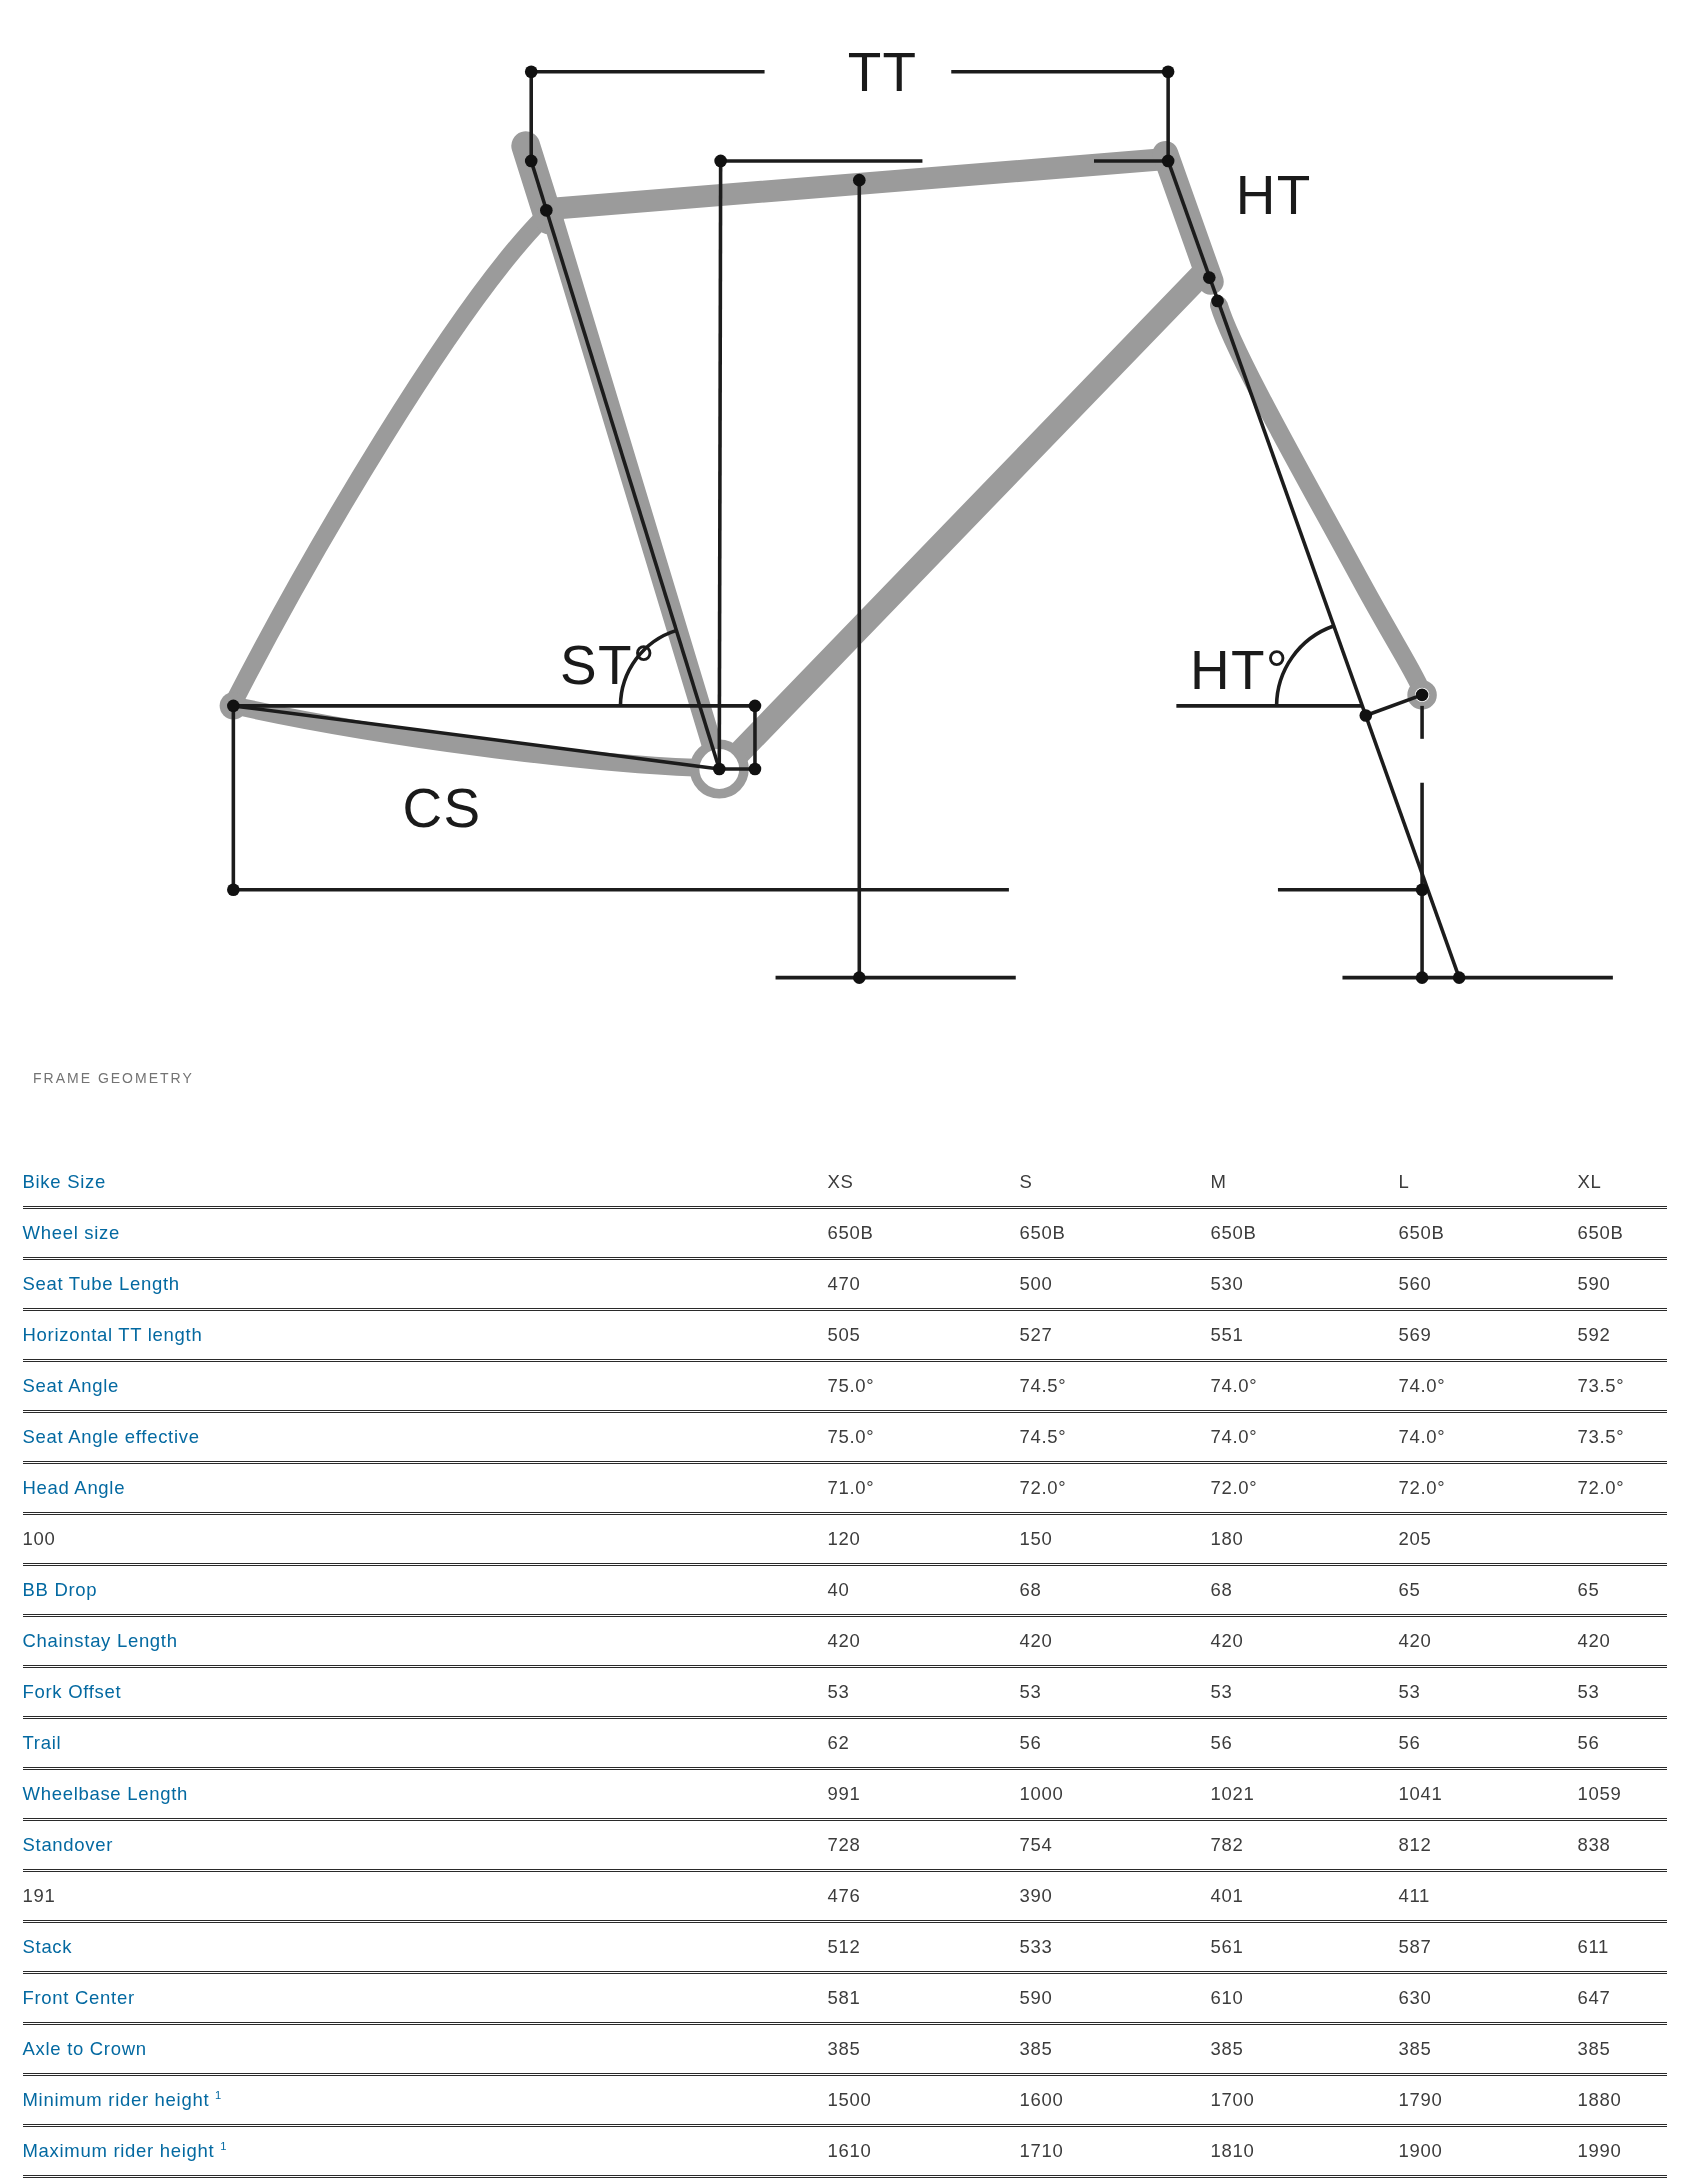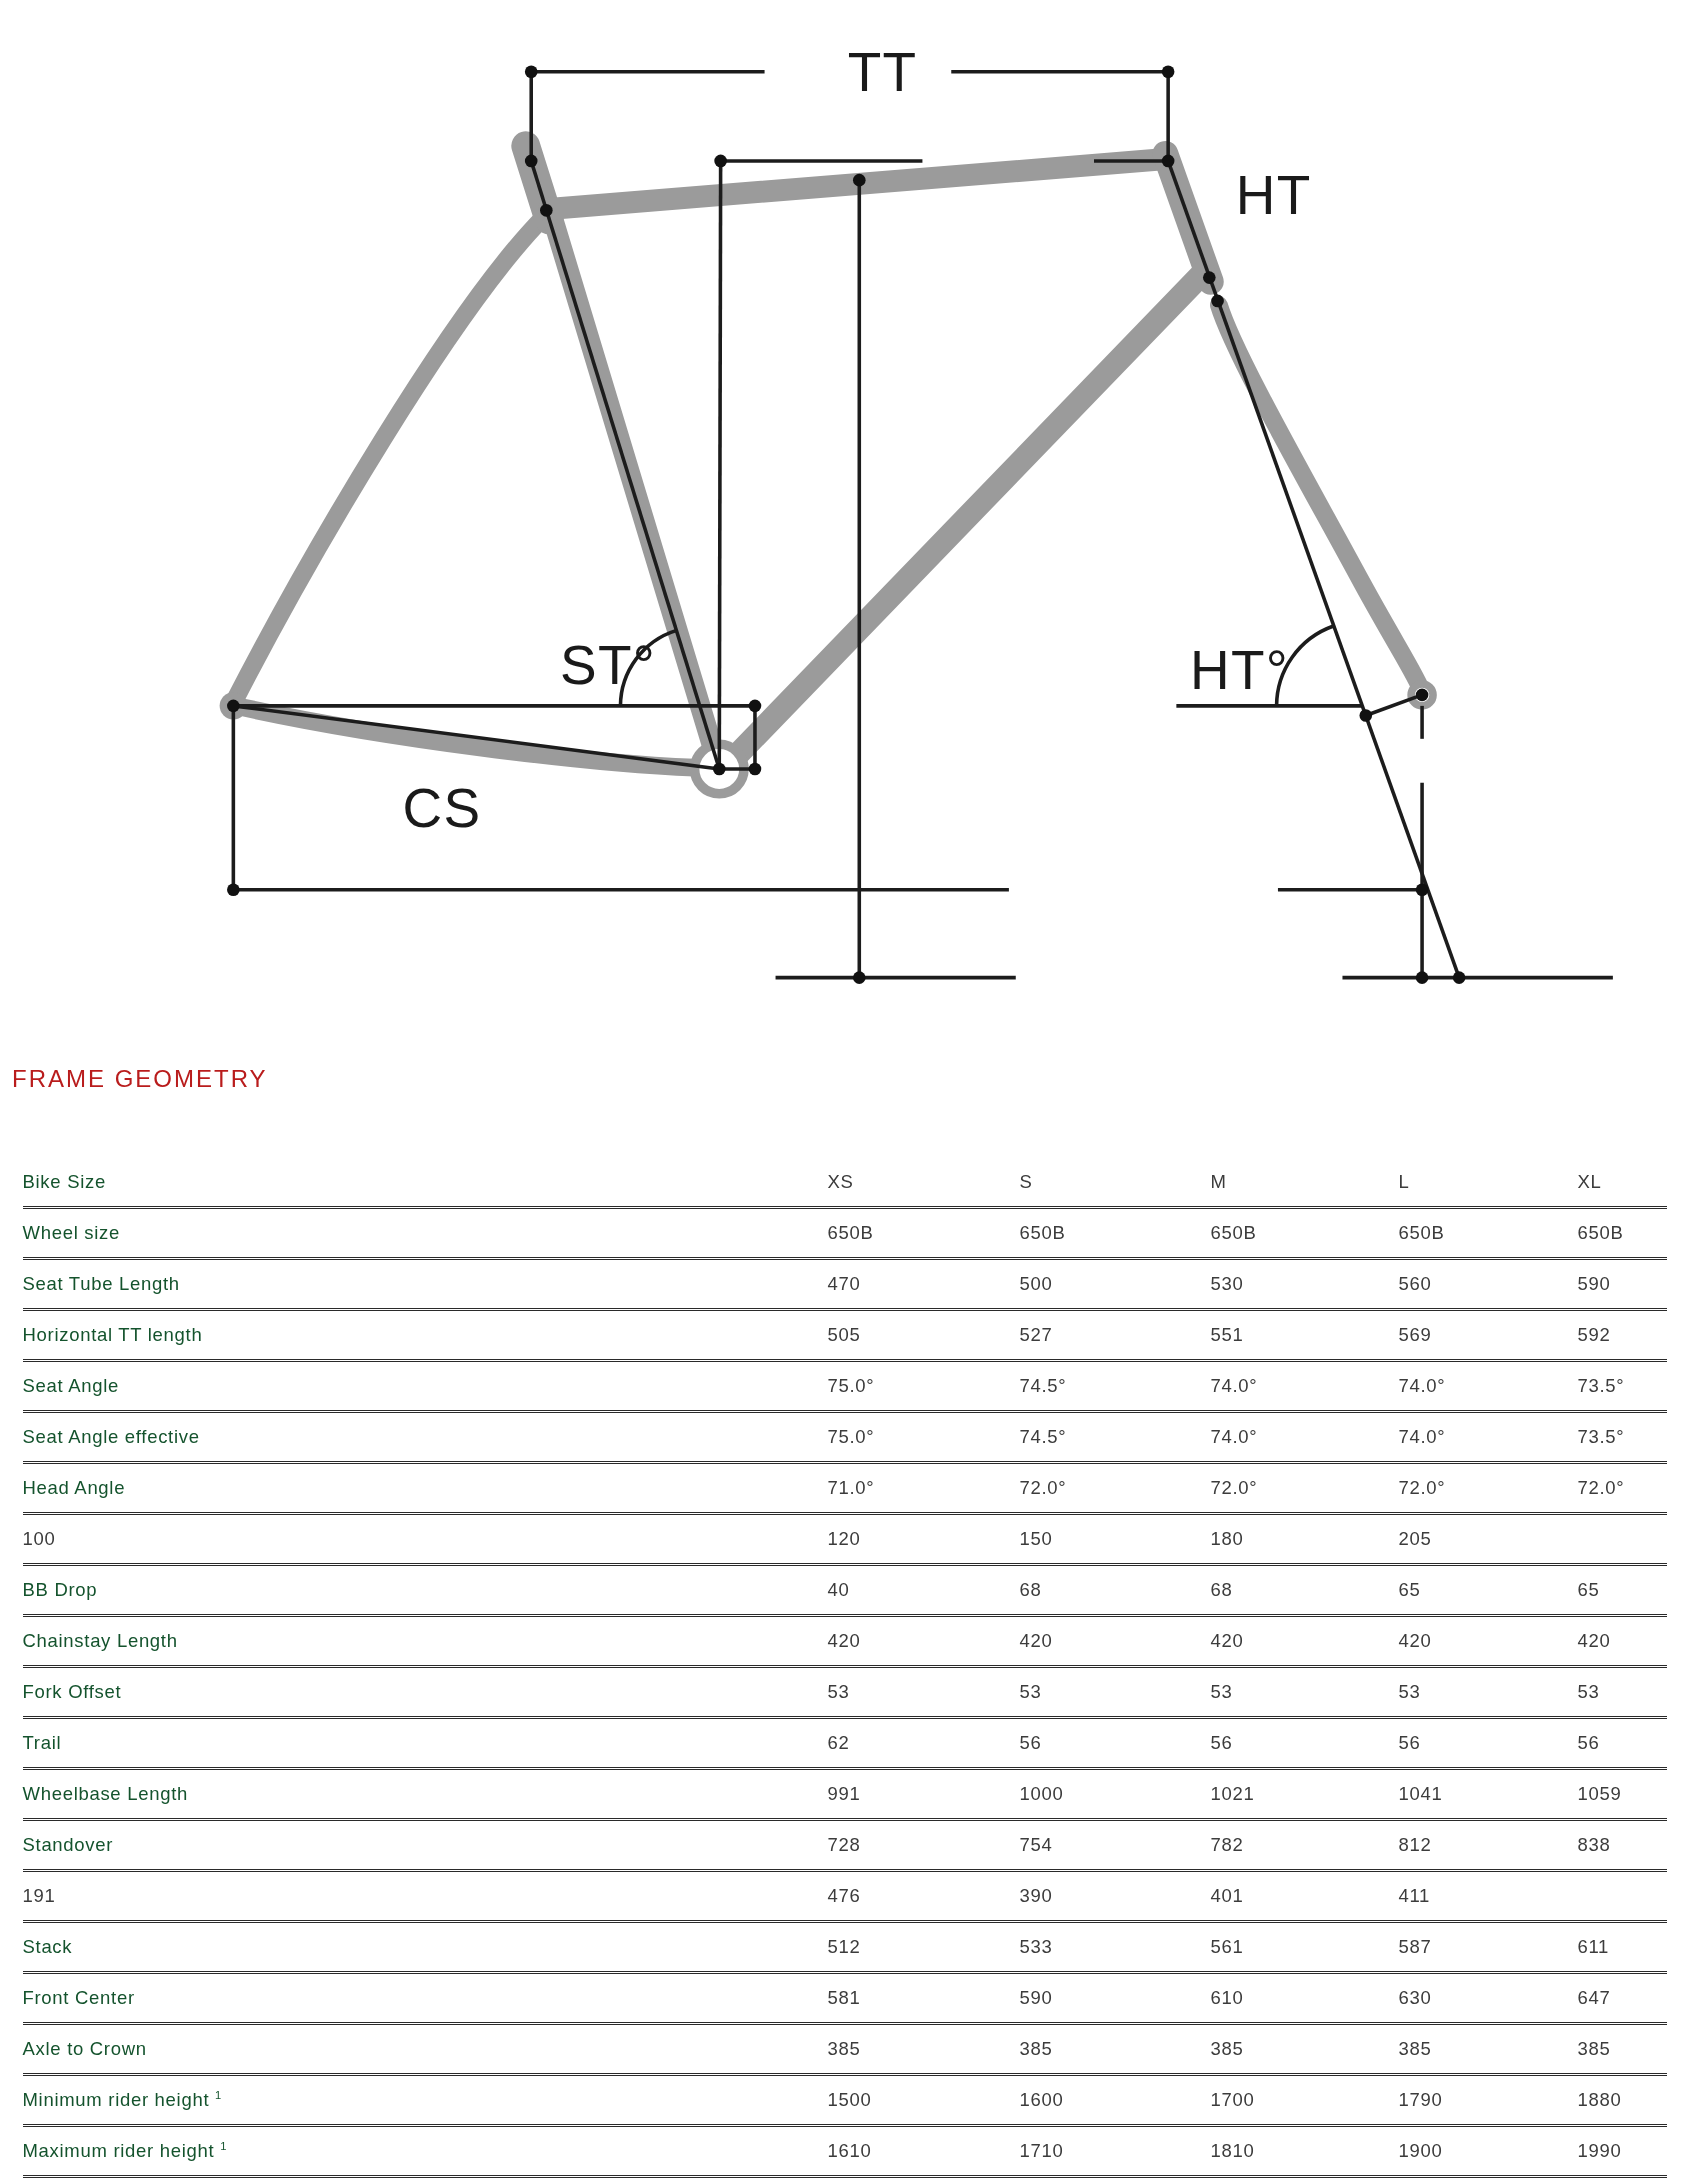--- a/index.html
+++ b/index.html
@@ -9,32 +9,32 @@
 
   
   .diagram-wrap{width:1687px;height:1037px;}
   svg{display:block;}
   .tube{stroke:#9b9b9b;fill:none;}
   .dim{stroke:#1c1c1c;stroke-width:2.6;fill:none;}
   .dimdot{fill:#111111;}
   .dlabel{fill:#1a1a1a;font-size:40px;letter-spacing:1px;}
 
   
-  .section-title{margin:31px 0 0 12px;font-size:24px;font-weight:500;
-       letter-spacing:2px;color:#b91c1c;line-height:21px;}
+  .section-title{margin:31px 0 0 33px;font-size:14px;font-weight:500;
+       letter-spacing:2px;color:#737373;line-height:21px;}
 
   
   .geo{margin:69px 20px 0 22.5px;}
   .grow{display:grid;
         grid-template-columns:805px 192px 191px 188px 179px 1fr;
         align-items:center;height:51px;box-sizing:border-box;
         border-bottom:3.3px double #2a2a2a;}
   .grow.ghead{border-bottom:3.3px double #2a2a2a;}
   .gcell{font-size:18.5px;letter-spacing:0.7px;color:#3c3c3c;white-space:nowrap;}
-  .glabel{color:#14532d;}
+  .glabel{color:#0369a1;}
   .gcell sup{font-size:11.2px;vertical-align:super;line-height:0;}
 </style>
 </head>
 <body>
 
 <div class="page">
 
   <div class="diagram-wrap">
     <svg width="1687" height="1037" viewBox="0 0 1229 755">
 

